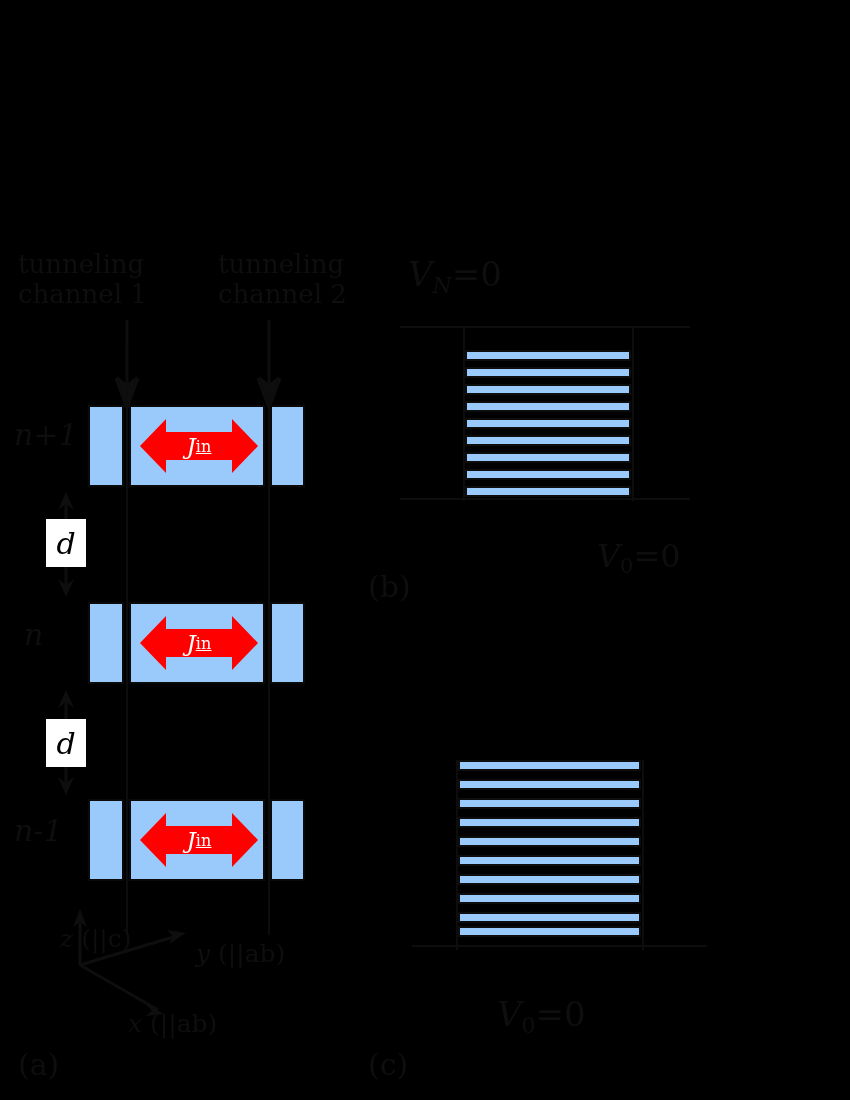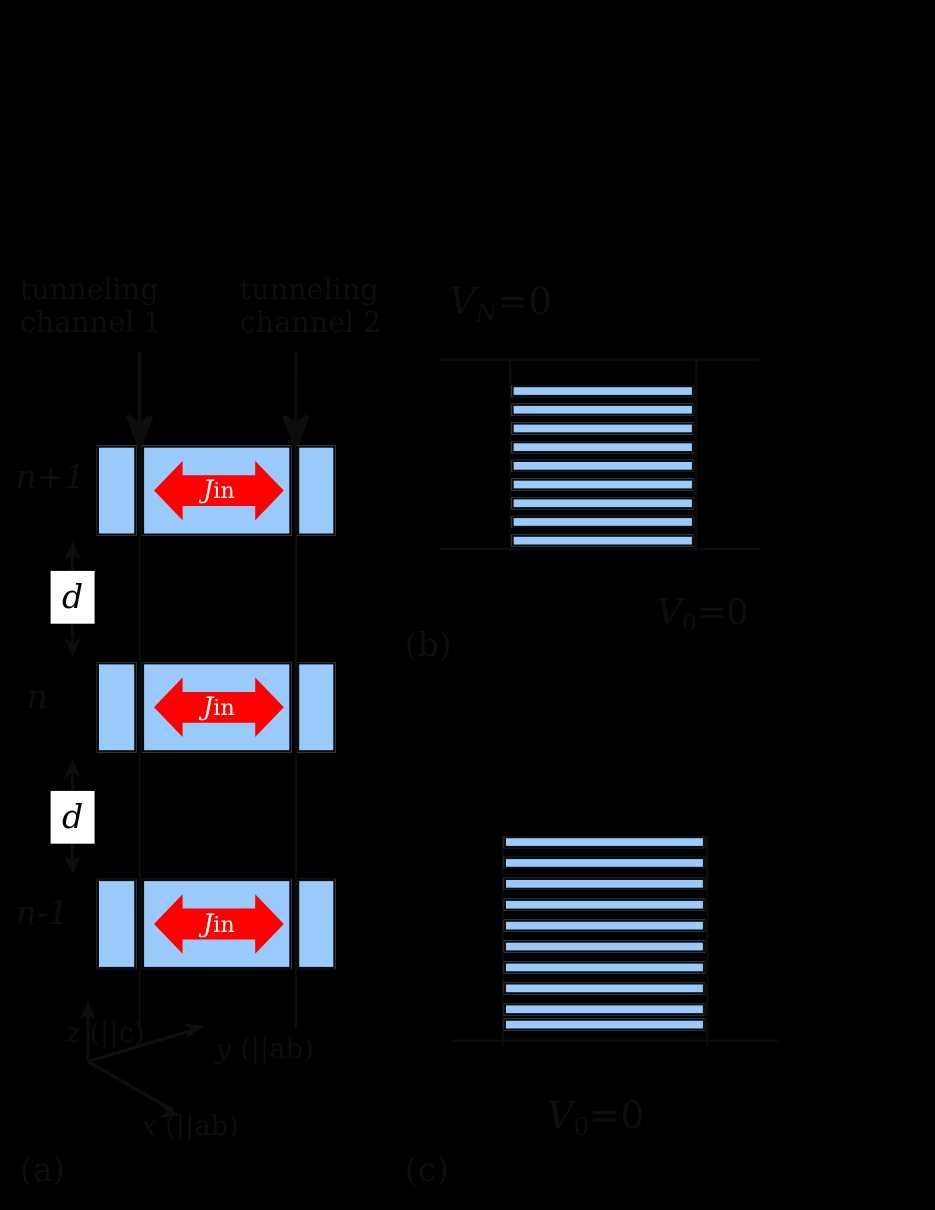--- a/index.html
+++ b/index.html
@@ -38,24 +38,25 @@
     width:118px; height:58px;
     display:flex;align-items:center;justify-content:center;
     color:#ffffff;
     font-family:"DejaVu Serif", serif;
     font-size:23px;
     font-style:italic;
     pointer-events:none;
     white-space:nowrap;
   }
   .jlabel .sub{
-    font-size:20px;
+    font-size:16px;
     font-style:normal;
     vertical-align:-0.28em;
     letter-spacing:.2px;
+    text-decoration:underline;
   }
 
   
   .dim{
     color:#0e0e0e;
     font-family:"DejaVu Serif", serif;
     white-space:nowrap;
     line-height:1.15;
   }
   .dim-italic{font-style:italic;}

